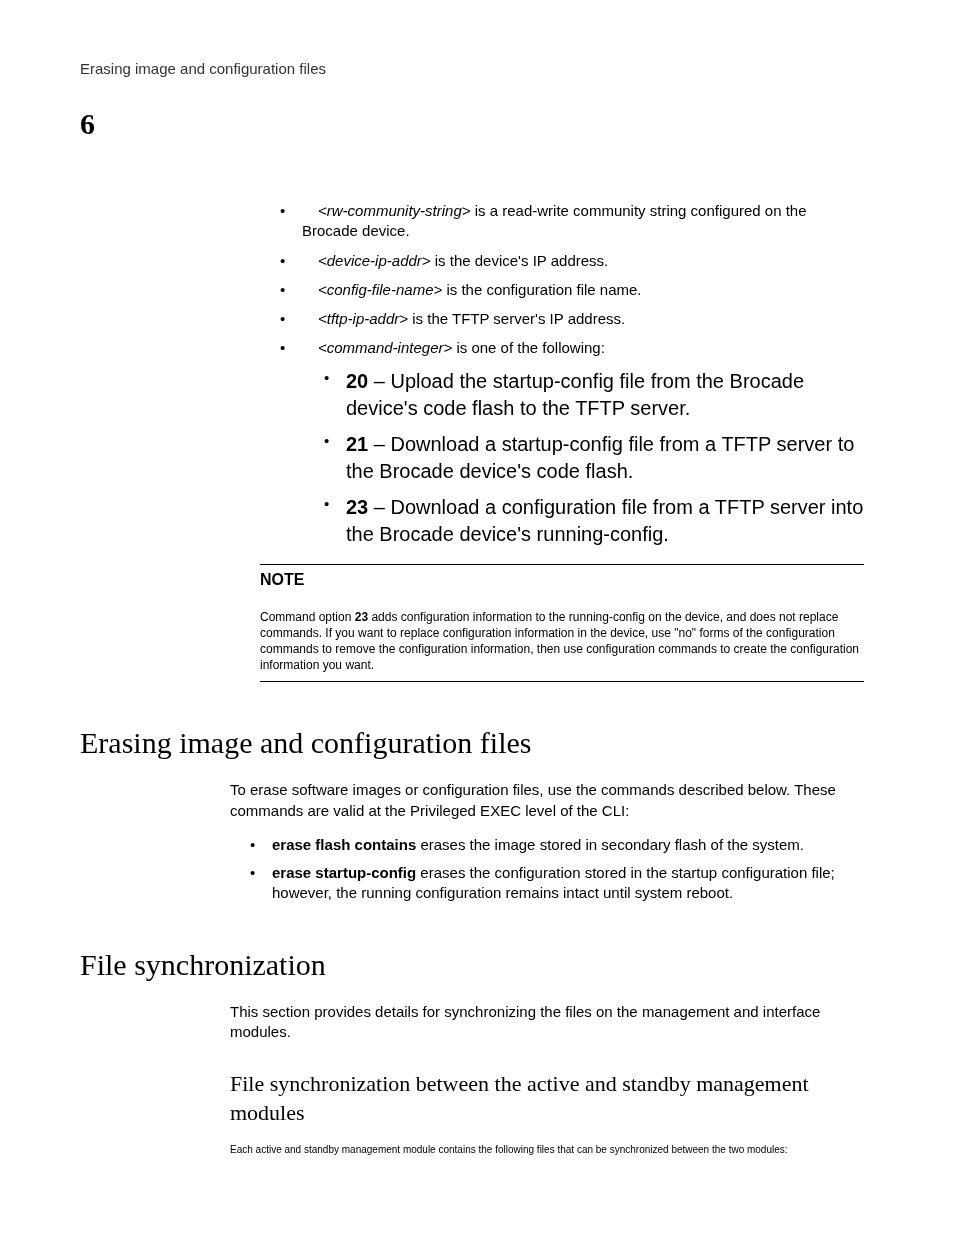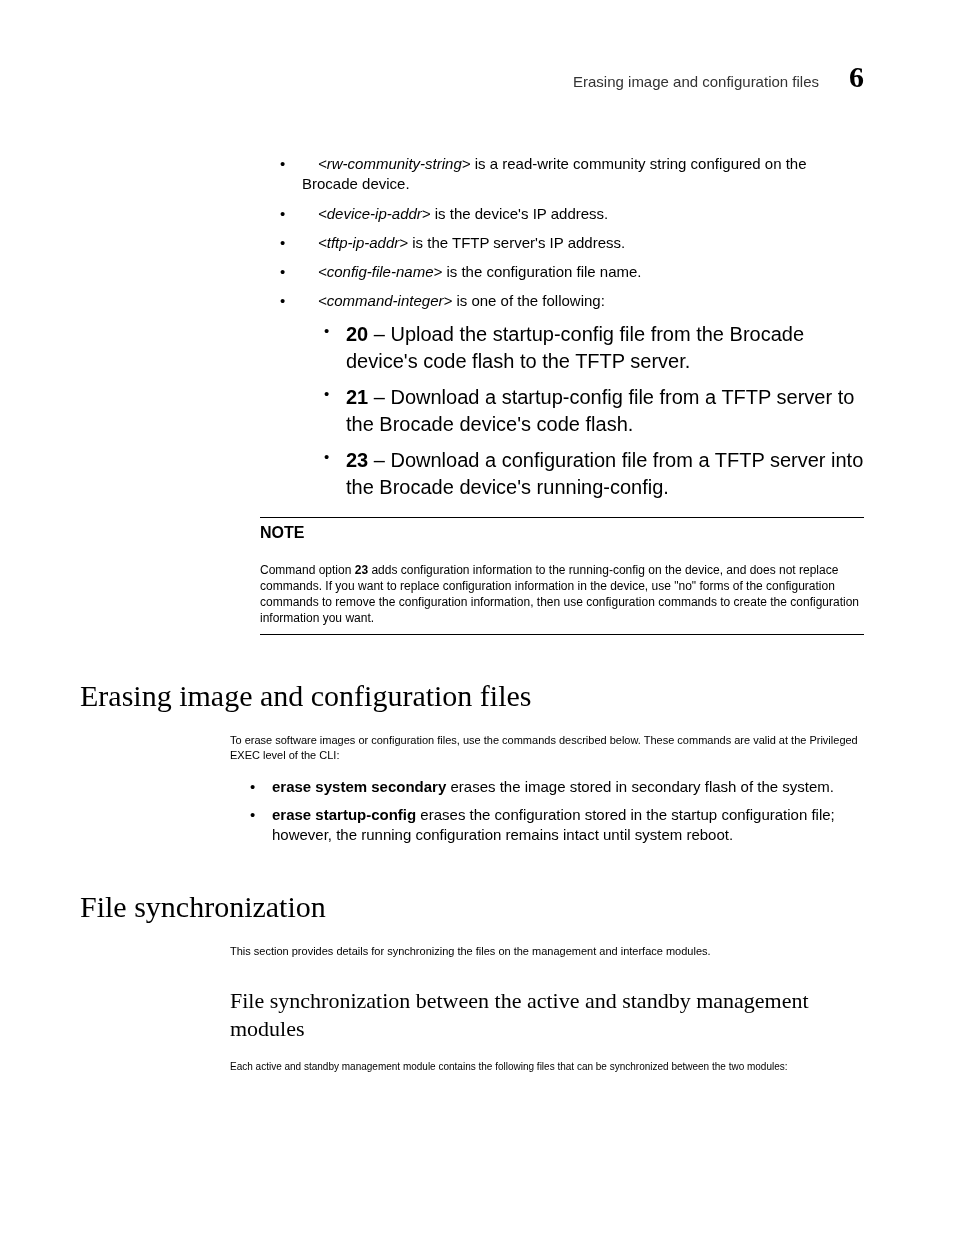--- a/index.html
+++ b/index.html
@@ -1,15 +1,15 @@
 <!DOCTYPE html>
 <html><head>
 <meta charset="utf-8">
 <style>
-  * { box-sizing: border-box; margin: 0; padding: 0; }
+  * { box-sizing: border-box; margin: 0; padding: 0; flex-direction: column; }
   body {
     width: 954px;
     height: 1235px;
     background: #fff;
     font-family: Arial, Helvetica, sans-serif;
     color: #000;
     position: relative;
     padding: 60px 80px 80px 80px;
   }
   .header-row {
@@ -93,21 +93,21 @@
     font-family: Georgia, 'Times New Roman', serif;
     font-weight: normal;
     font-size: 30px;
     margin-top: 44px;
     margin-bottom: 20px;
     letter-spacing: 0px;
   }
   .intro {
     margin-left: 150px;
     margin-right: 10px;
-    font-size: 11px;
+    font-size: 15px;
     line-height: 1.35;
     margin-bottom: 14px;
   }
   ul.erase {
     list-style: none;
     margin-left: 170px;
     margin-right: 10px;
   }
   ul.erase > li {
     position: relative;
@@ -145,40 +145,40 @@
 
 <div class="header-row">
   <span class="header-title">Erasing image and configuration files</span>
   <span class="chapter-num">6</span>
 </div>
 
 <div class="content-block">
   <ul class="outer">
     <li><span class="italic">&lt;rw-community-string&gt;</span><span> is a read-write community string configured on the Brocade device.</span></li>
     <li><span class="italic">&lt;device-ip-addr&gt;</span><span> is the device's IP address.</span></li>
+    <li><span class="italic">&lt;config-file-name&gt;</span><span> is the configuration file name.</span></li>
     <li><span class="italic">&lt;tftp-ip-addr&gt;</span><span> is the TFTP server's IP address.</span></li>
-    <li><span class="italic">&lt;config-file-name&gt;</span><span> is the configuration file name.</span></li>
     <li><span class="italic">&lt;command-integer&gt;</span><span> is one of the following:</span>
       <ul class="inner">
         <li><span class="bold">20</span><span> – Upload the startup-config file from the Brocade device's code flash to the TFTP server.</span></li>
         <li><span class="bold">21</span><span> – Download a startup-config file from a TFTP server to the Brocade device's code flash.</span></li>
         <li><span class="bold">23</span><span> – Download a configuration file from a TFTP server into the Brocade device's running-config.</span></li>
       </ul>
     </li>
   </ul>
 </div>
 
 <div class="note-block">
   <div class="note-label">NOTE</div>
   <div class="note-text"><span>Command option </span><span class="bold">23</span><span> adds configuration information to the running-config on the device, and does not replace commands. If you want to replace configuration information in the device, use "no" forms of the configuration commands to remove the configuration information, then use configuration commands to create the configuration information you want.</span></div>
 </div>
 
 <h1 class="section">Erasing image and configuration files</h1>
 <p class="intro">To erase software images or configuration files, use the commands described below. These commands are valid at the Privileged EXEC level of the CLI:</p>
 <ul class="erase">
-  <li><span class="bold">erase system secondary</span><span> erases the image stored in secondary flash of the system.</span></li>
+  <li><span class="bold">erase flash contains</span><span> erases the image stored in secondary flash of the system.</span></li>
   <li><span class="bold">erase startup-config</span><span> erases the configuration stored in the startup configuration file; however, the running configuration remains intact until system reboot.</span></li>
 </ul>
 
 <h1 class="section">File synchronization</h1>
 <p class="intro">This section provides details for synchronizing the files on the management and interface modules.</p>
 <h2 class="subsection">File synchronization between the active and standby management modules</h2>
 <p class="body-para">Each active and standby management module contains the following files that can be synchronized between the two modules:</p>
 
 </body></html>

